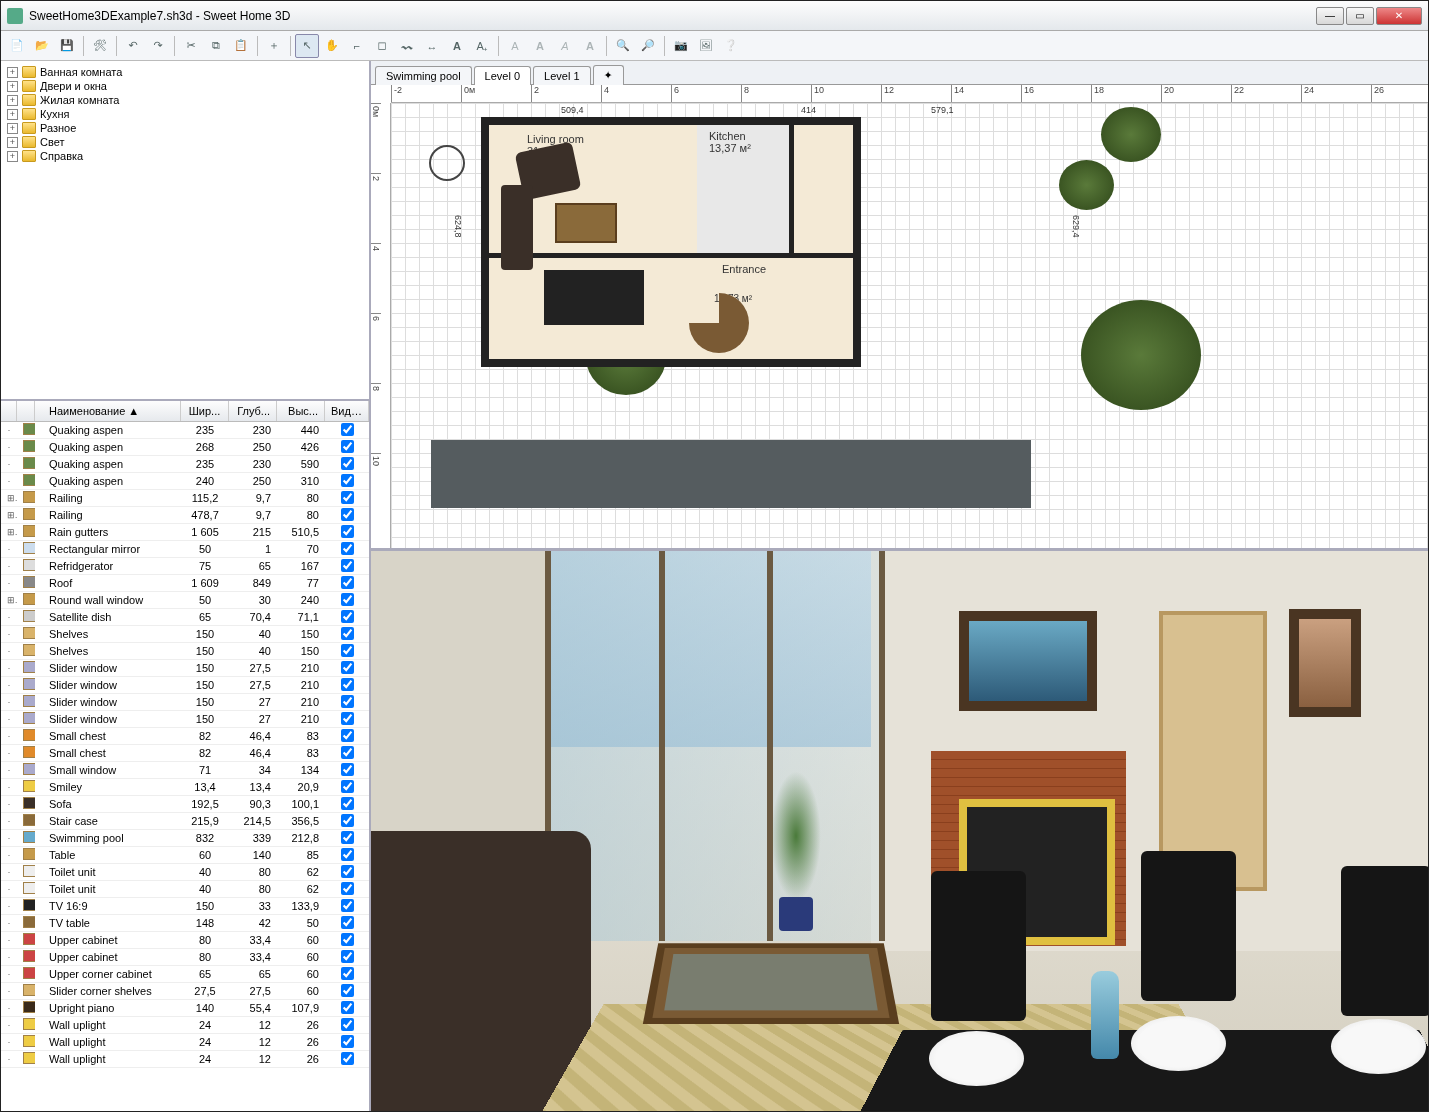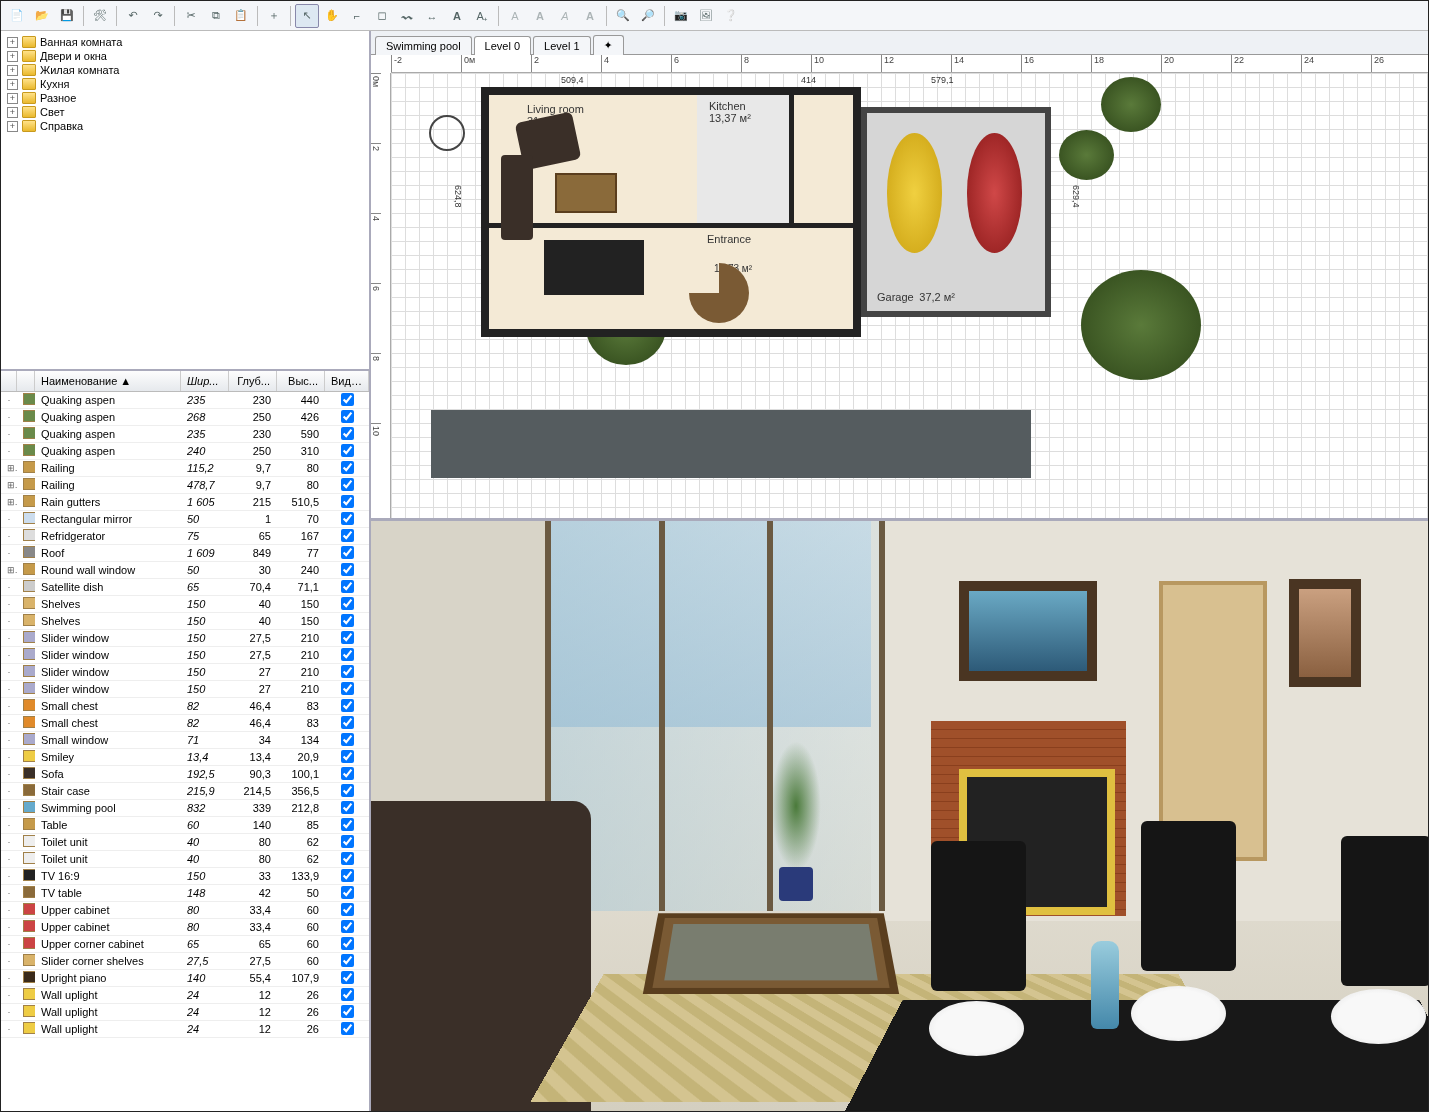--- a/index.html
+++ b/index.html
@@ -23,22 +23,22 @@
 .tree-exp { width:11px; height:11px; border:1px solid #888; display:flex; align-items:center; justify-content:center; font-size:9px; line-height:1; color:#555; }
 .folder-icon { width:14px; height:12px; background:linear-gradient(#ffe28a,#eab92d); border-radius:1px; border:1px solid #c89a1e;}
 .furniture-panel { flex:1; background:#fff; display:flex; flex-direction:column; min-height:0;}
 .fhead { display:flex; background:linear-gradient(#fdfdfd,#e6e9ed); border-bottom:1px solid #bbb;}
 .fhead > div { padding:4px 6px; border-right:1px solid #ccc; overflow:hidden; white-space:nowrap; text-overflow:ellipsis;}
 .fbody { flex:1; overflow-y:scroll; }
 .frow { display:flex; border-bottom:1px solid #eee; align-items:center; height:17px;}
 .frow > div { padding:1px 6px; overflow:hidden; white-space:nowrap; text-overflow:ellipsis;}
 .cexp{width:16px;flex:none;text-align:center;font-size:9px;color:#666;}
 .cicon{width:18px;flex:none;}
-.cname{flex:1;min-width:0;}
-.cw{width:48px;text-align:left;flex:none;font-style:italic;}
+.cname{flex:1;min-width:0;margin-left:8px;}
+.cw{width:48px;text-align:center;flex:none;}
 .cd{width:48px;text-align:right;flex:none;}
 .ch{width:48px;text-align:right;flex:none;}
 .cv{width:44px;text-align:center;flex:none;}
 .fic{width:13px;height:12px;display:inline-block;background:#d9b36a;border:1px solid #a08048;}
 .right-panel{flex:1;display:flex;flex-direction:column;min-height:0;}
 .plan-panel{height:490px;display:flex;flex-direction:column;border-bottom:3px solid #aab;background:#fff;position:relative;}
 .level-tabs{height:24px;display:flex;align-items:flex-end;padding-left:4px;background:#eef1f5;border-bottom:1px solid #999;}
 .ltab{padding:3px 10px;background:#f4f6f9;border:1px solid #999;border-bottom:none;margin-right:2px;border-radius:3px 3px 0 0;position:relative;top:1px;}
 .ltab.active{background:#fff;}
 .plan-area{flex:1;position:relative;overflow:hidden;background:#fff;}
@@ -72,20 +72,29 @@
 .glass-wall::before{content:'';position:absolute;top:0;left:33%;width:6px;height:100%;background:#6b5a42;}
 .glass-wall::after{content:'';position:absolute;top:0;left:66%;width:6px;height:100%;background:#6b5a42;}
 .chair3d{position:absolute;width:95px;height:150px;background:#151515;border-radius:6px;}
 .coffee-table{position:absolute;top:370px;left:280px;width:240px;height:120px;background:#7a5a34;border:8px solid #5a3e1e;transform:perspective(700px) rotateX(48deg);}
 .coffee-table::after{content:'';position:absolute;top:10px;left:10px;right:10px;bottom:10px;background:rgba(120,160,170,.5);}
 </style>
 </head>
 <body>
 
 <div class="window">
+  <div class="titlebar">
+    <div class="icon"></div>
+    <div class="title">SweetHome3DExample7.sh3d - Sweet Home 3D</div>
+    <div class="winbtns">
+      <div class="winbtn">—</div>
+      <div class="winbtn">▭</div>
+      <div class="winbtn close">✕</div>
+    </div>
+  </div>
 
 
   <div class="toolbar">
     <div class="tbtn">📄</div>
     <div class="tbtn">📂</div>
     <div class="tbtn">💾</div>
     <div class="tsep"></div>
     <div class="tbtn">🛠</div>
     <div class="tsep"></div>
     <div class="tbtn">↶</div>
@@ -570,36 +579,29 @@
               <div style="position:absolute;top:0;left:300px;width:5px;height:128px;background:#222"></div>
               <div style="position:absolute;top:0;left:208px;width:92px;height:128px;background:#e8e8e8"></div>
               <div class="room-label" style="top:8px;left:38px">
                 <div>Living room</div>
                   <div>31,47 м²</div>
               </div>
               <div class="room-label" style="top:5px;left:220px">
                 <div>Kitchen</div>
                   <div>13,37 м²</div>
               </div>
-              <div class="room-label" style="top:138px;left:218px">
+              <div class="room-label" style="top:138px;left:233px">
                 <div>Entrance</div>
               </div>
               <div class="room-label" style="top:168px;left:225px">15,73 м²</div>
               <div style="position:absolute;top:22px;left:30px;width:58px;height:48px;background:#3a2f28;border-radius:6px;transform:rotate(-12deg)"></div>
               <div style="position:absolute;top:60px;left:12px;width:32px;height:85px;background:#3a2f28;border-radius:4px"></div>
               <div style="position:absolute;top:78px;left:66px;width:62px;height:40px;background:#8a6a3a;border:2px solid #5a3e1e"></div>
               <div style="position:absolute;top:145px;left:55px;width:100px;height:55px;background:#222"></div>
               <div style="position:absolute;top:168px;left:200px;width:60px;height:60px;border-radius:50%;background:conic-gradient(#7a5a34 0 270deg,transparent 0)"></div>
-            </div>
-            <div class="garage">
-              <div class="car" style="top:20px;left:20px;background:radial-gradient(#f0d040,#caa010)"></div>
-              <div class="car" style="top:20px;left:100px;background:radial-gradient(#d04848,#8a1818)"></div>
-              <div class="room-label" style="bottom:8px;left:10px">
-                <span>Garage</span>&nbsp;&nbsp;<span>37,2 м²</span>
-              </div>
             </div>
             <div class="room-label" style="top:-10px;left:130px;font-size:9px">509,4</div>
             <div class="room-label" style="top:-10px;left:370px;font-size:9px">414</div>
             <div class="room-label" style="top:-10px;left:500px;font-size:9px">579,1</div>
             <div class="room-label" style="top:100px;left:22px;font-size:9px;writing-mode:vertical-lr">624,8</div>
             <div class="room-label" style="top:100px;left:640px;font-size:9px;writing-mode:vertical-lr">629,4</div>
             <div style="position:absolute;top:30px;left:-2px;width:36px;height:36px;border:2px solid #444;border-radius:50%"></div>
             <div class="paving"></div>
           </div>
         </div>

